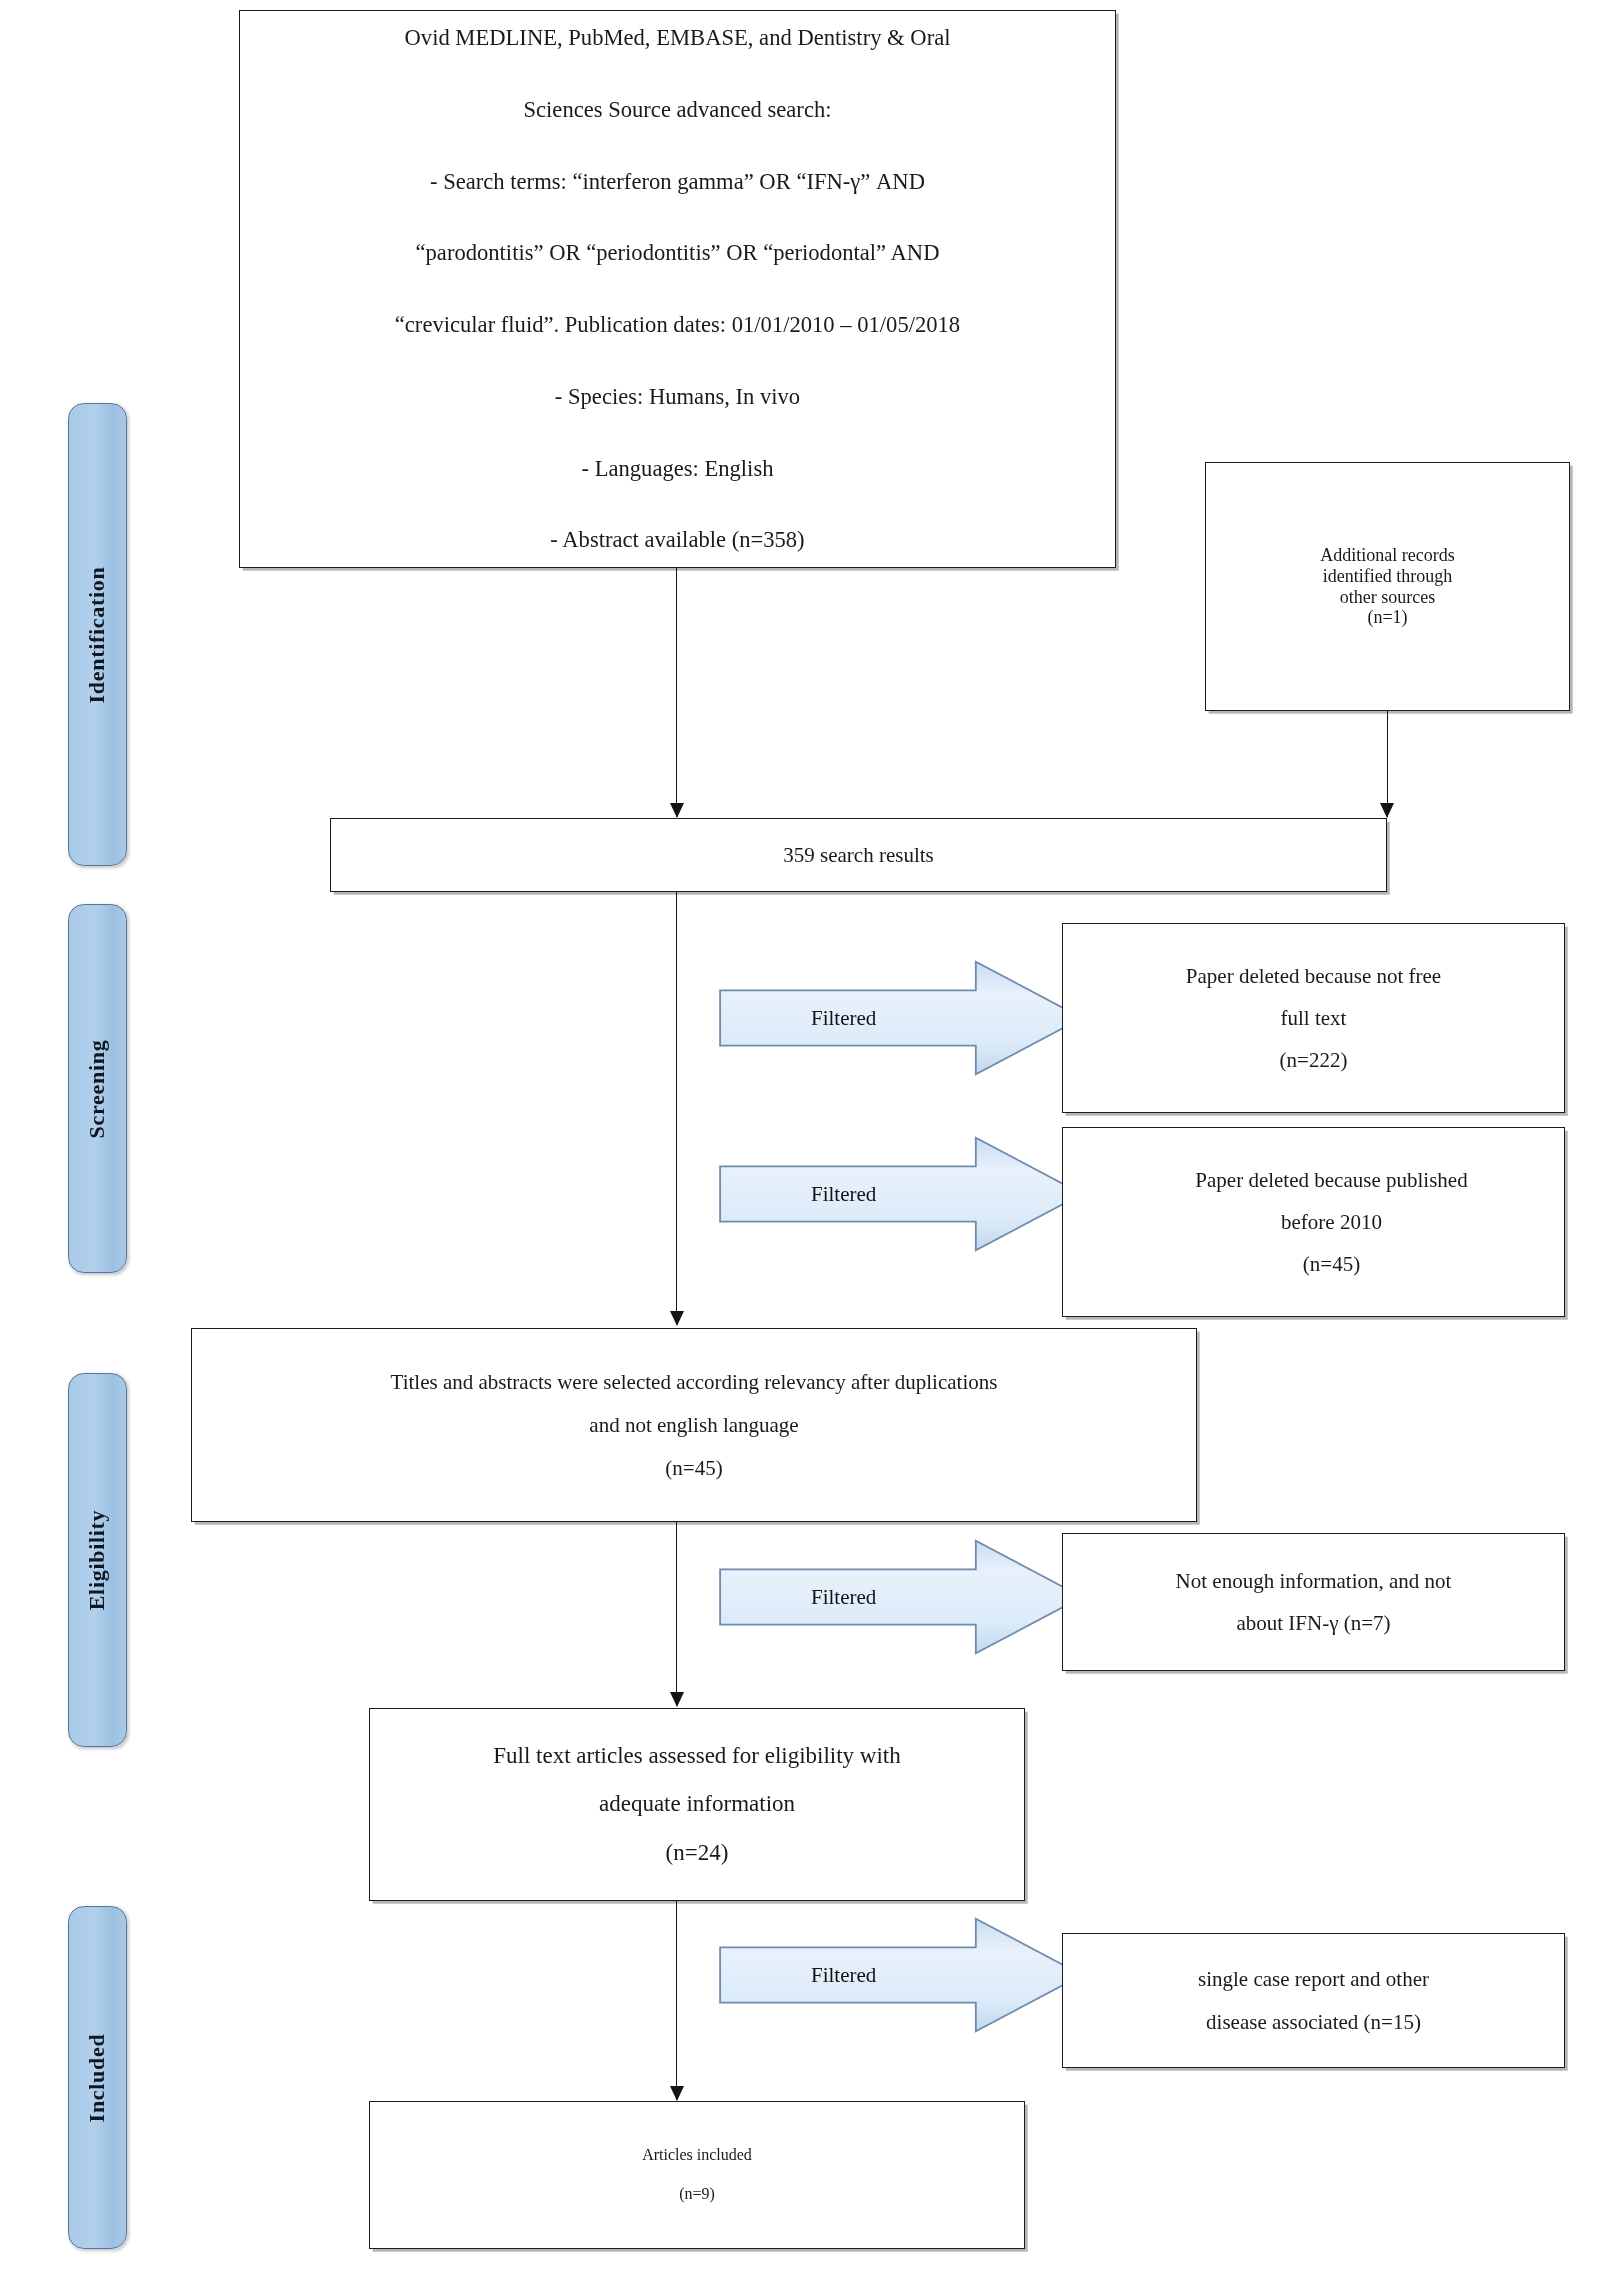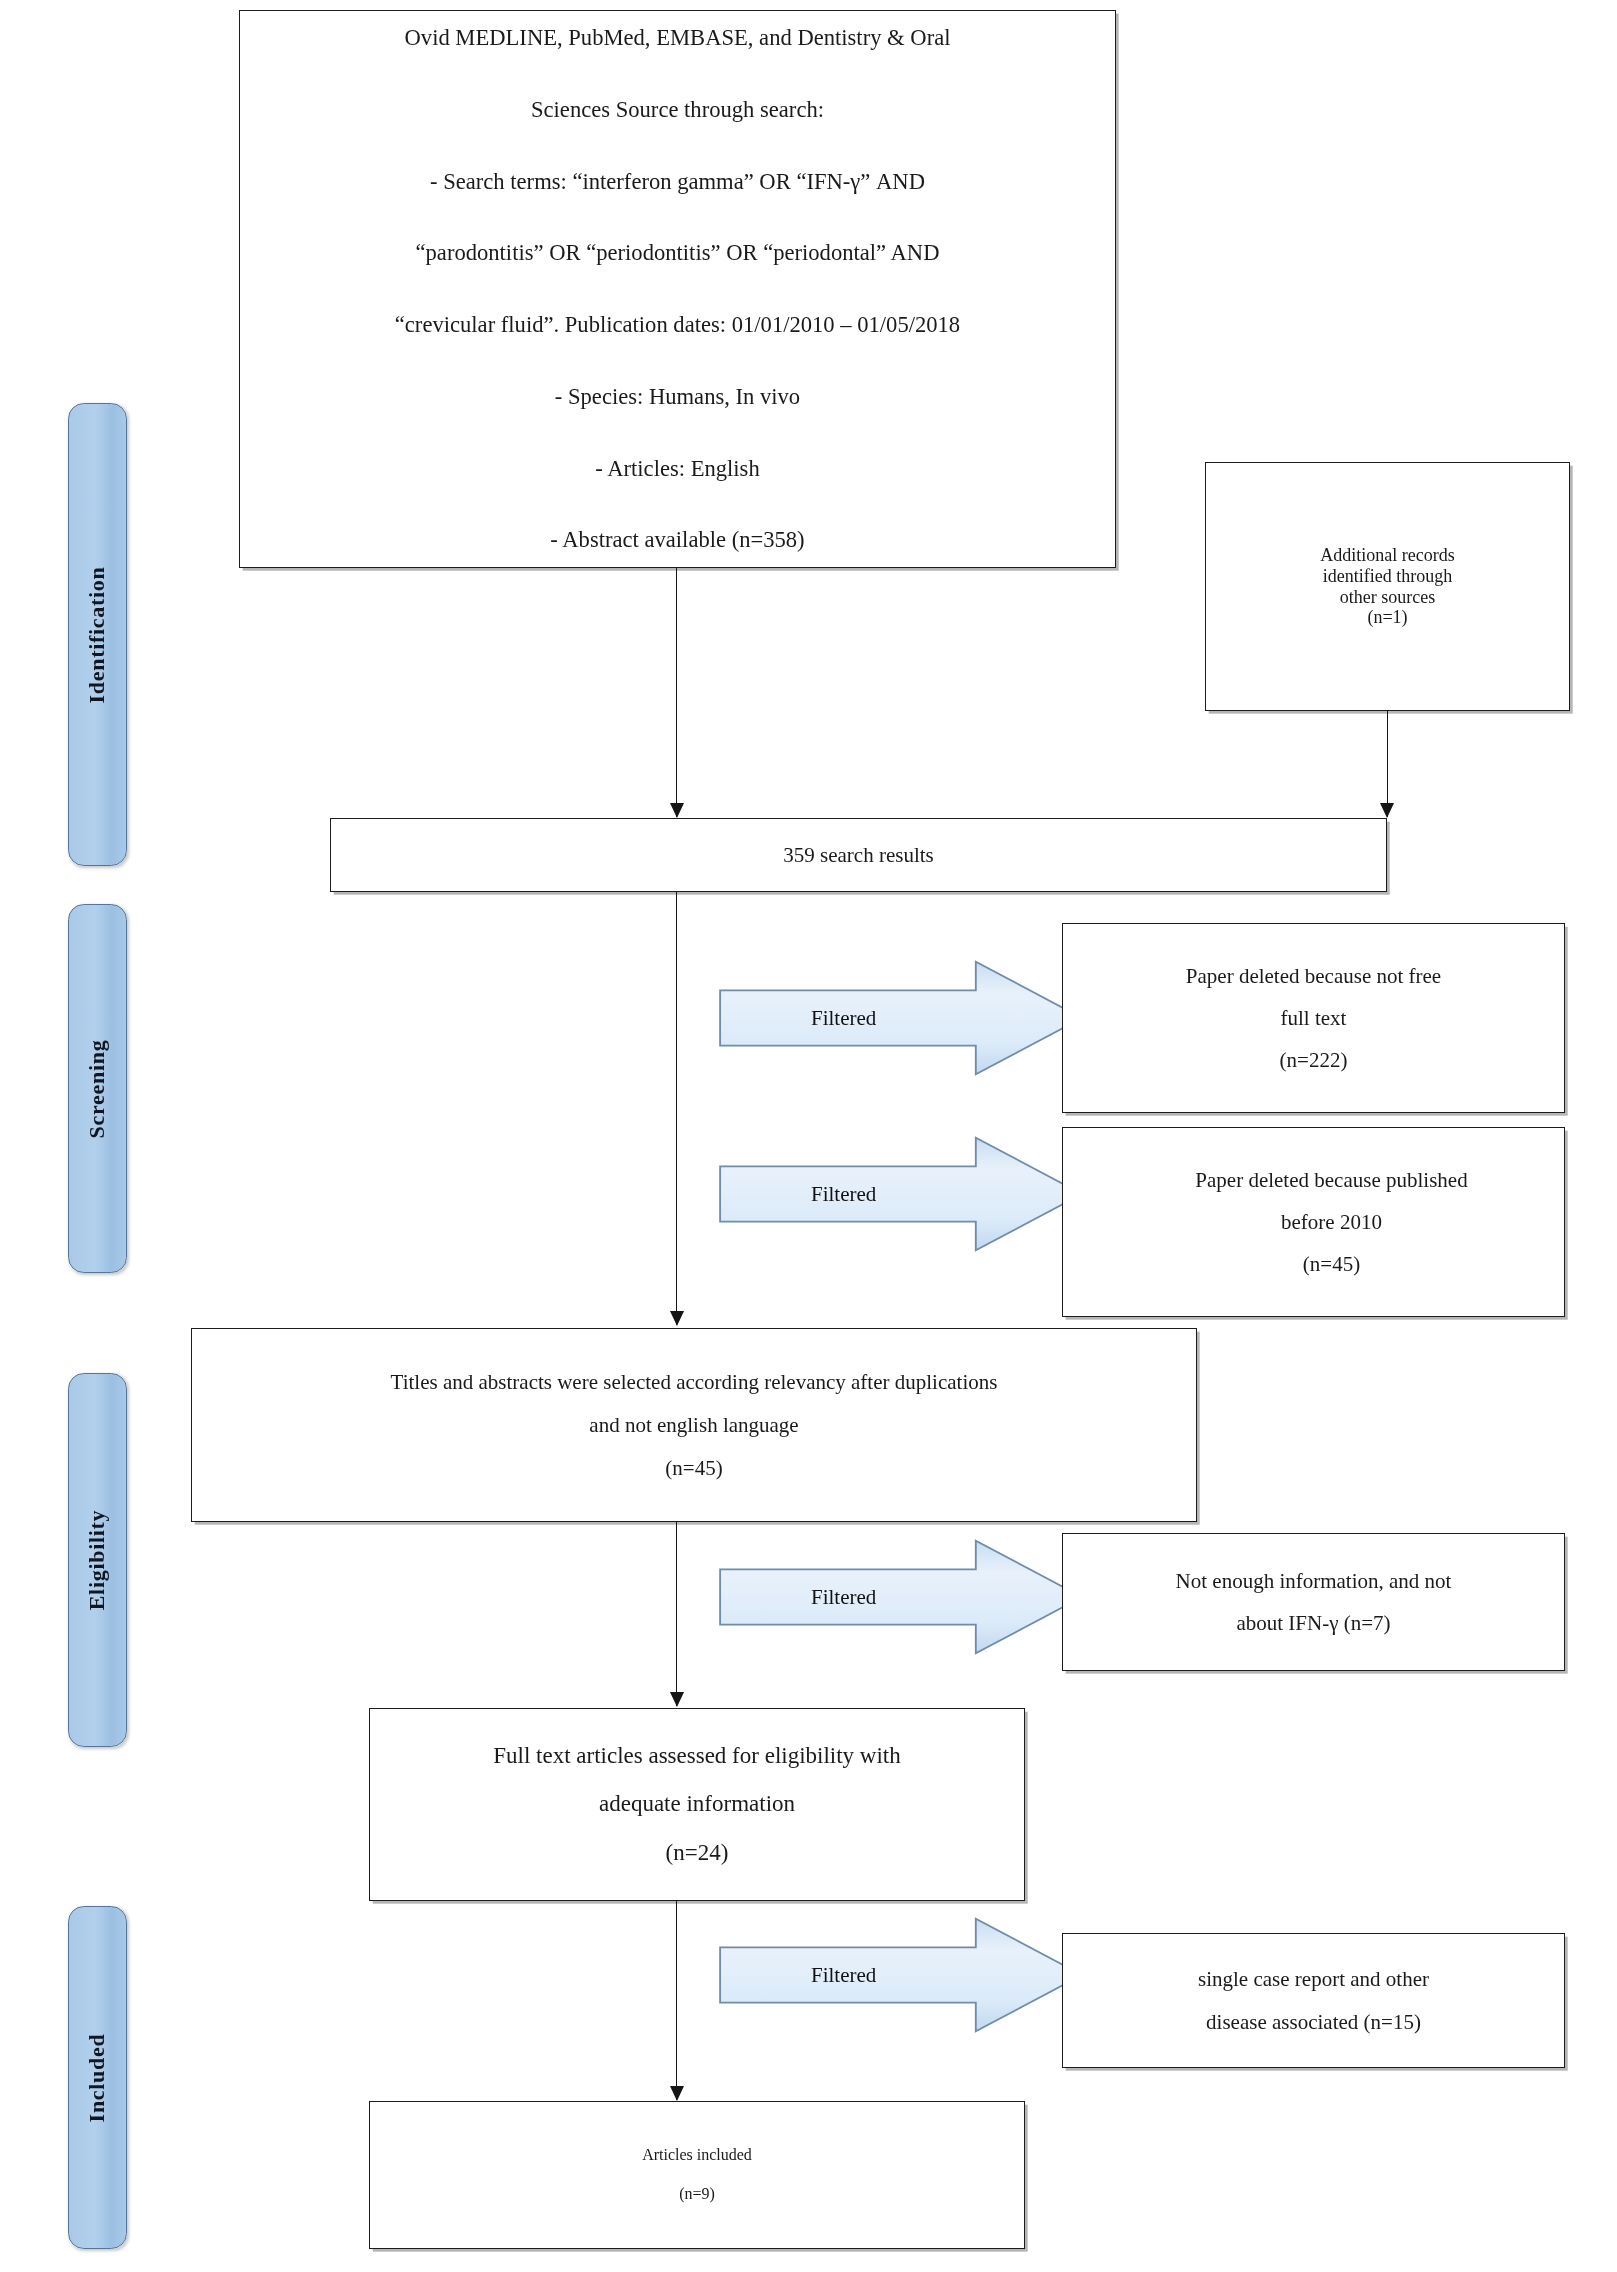--- a/index.html
+++ b/index.html
@@ -125,26 +125,26 @@
   <div class="stage-bar" id="stage-eligibility" style="left:68px; top:1373px; width:59px; height:374px;">
     <span class="stage-label">Eligibility</span>
   </div>
 
   <div class="stage-bar" id="stage-included" style="left:68px; top:1906px; width:59px; height:343px;">
     <span class="stage-label">Included</span>
   </div>
 
   <div class="node" id="search-box" style="left:239px; top:10.2px; width:877px; height:558px;">
     <span class="line">Ovid MEDLINE, PubMed, EMBASE, and Dentistry &amp; Oral</span>
-    <span class="line">Sciences Source through search:</span>
+    <span class="line">Sciences Source advanced search:</span>
     <span class="line">- Search terms: “interferon gamma” OR “IFN-γ” AND</span>
     <span class="line">“parodontitis” OR “periodontitis” OR “periodontal” AND</span>
     <span class="line">“crevicular fluid”. Publication dates: 01/01/2010 – 01/05/2018</span>
     <span class="line">- Species: Humans, In vivo</span>
-    <span class="line">- Articles: English</span>
+    <span class="line">- Languages: English</span>
     <span class="line">- Abstract available (n=358)</span>
   </div>
 
   <div class="node" id="additional-records-box" style="left:1205px; top:462px; width:365px; height:249px;">
     <span class="line">Additional records</span>
     <span class="line">identified through</span>
     <span class="line">other sources</span>
     <span class="line">(n=1)</span>
   </div>
 

